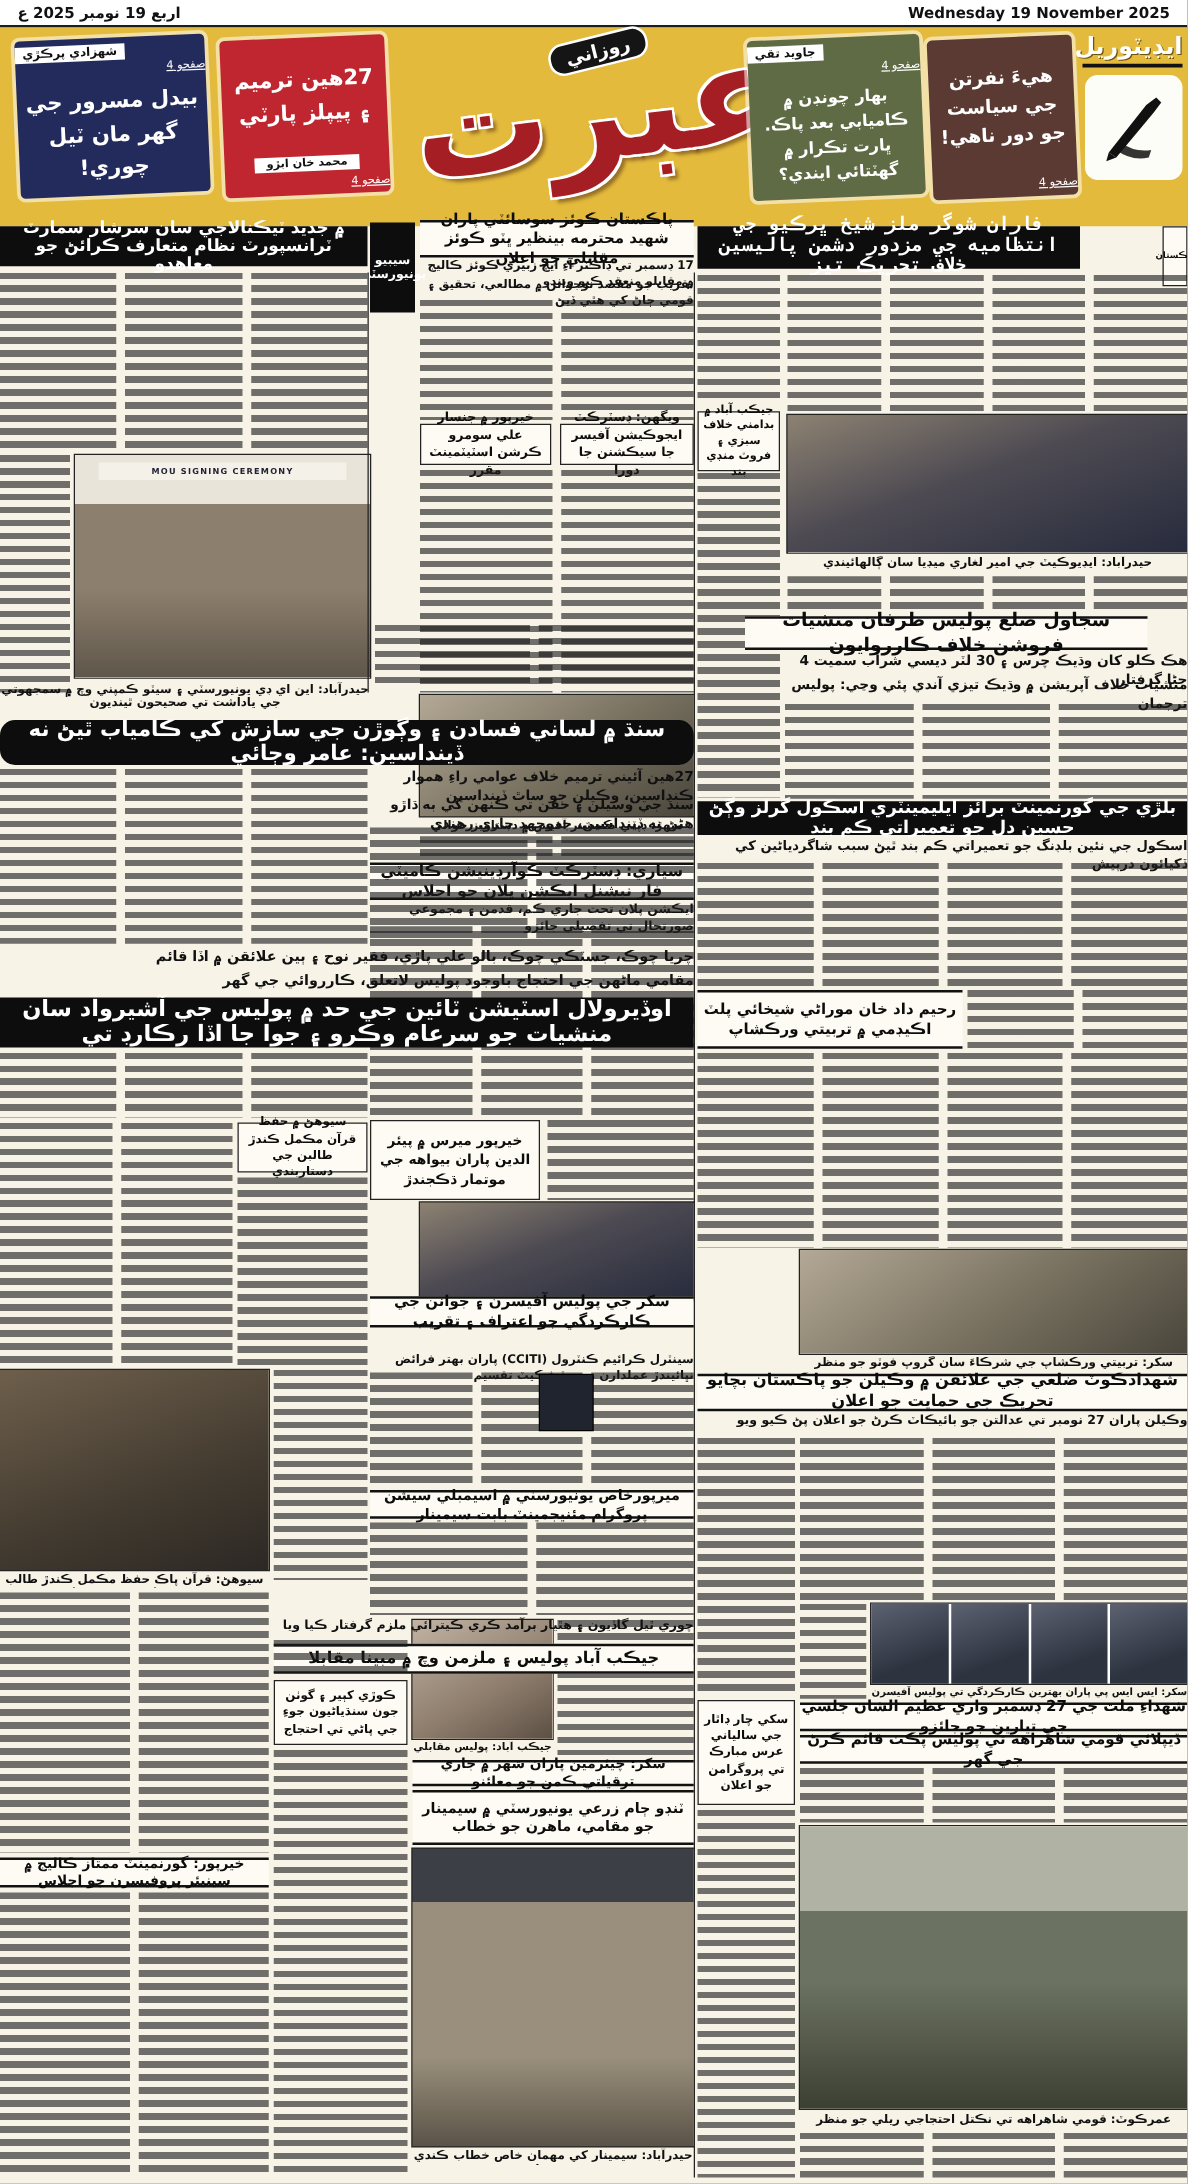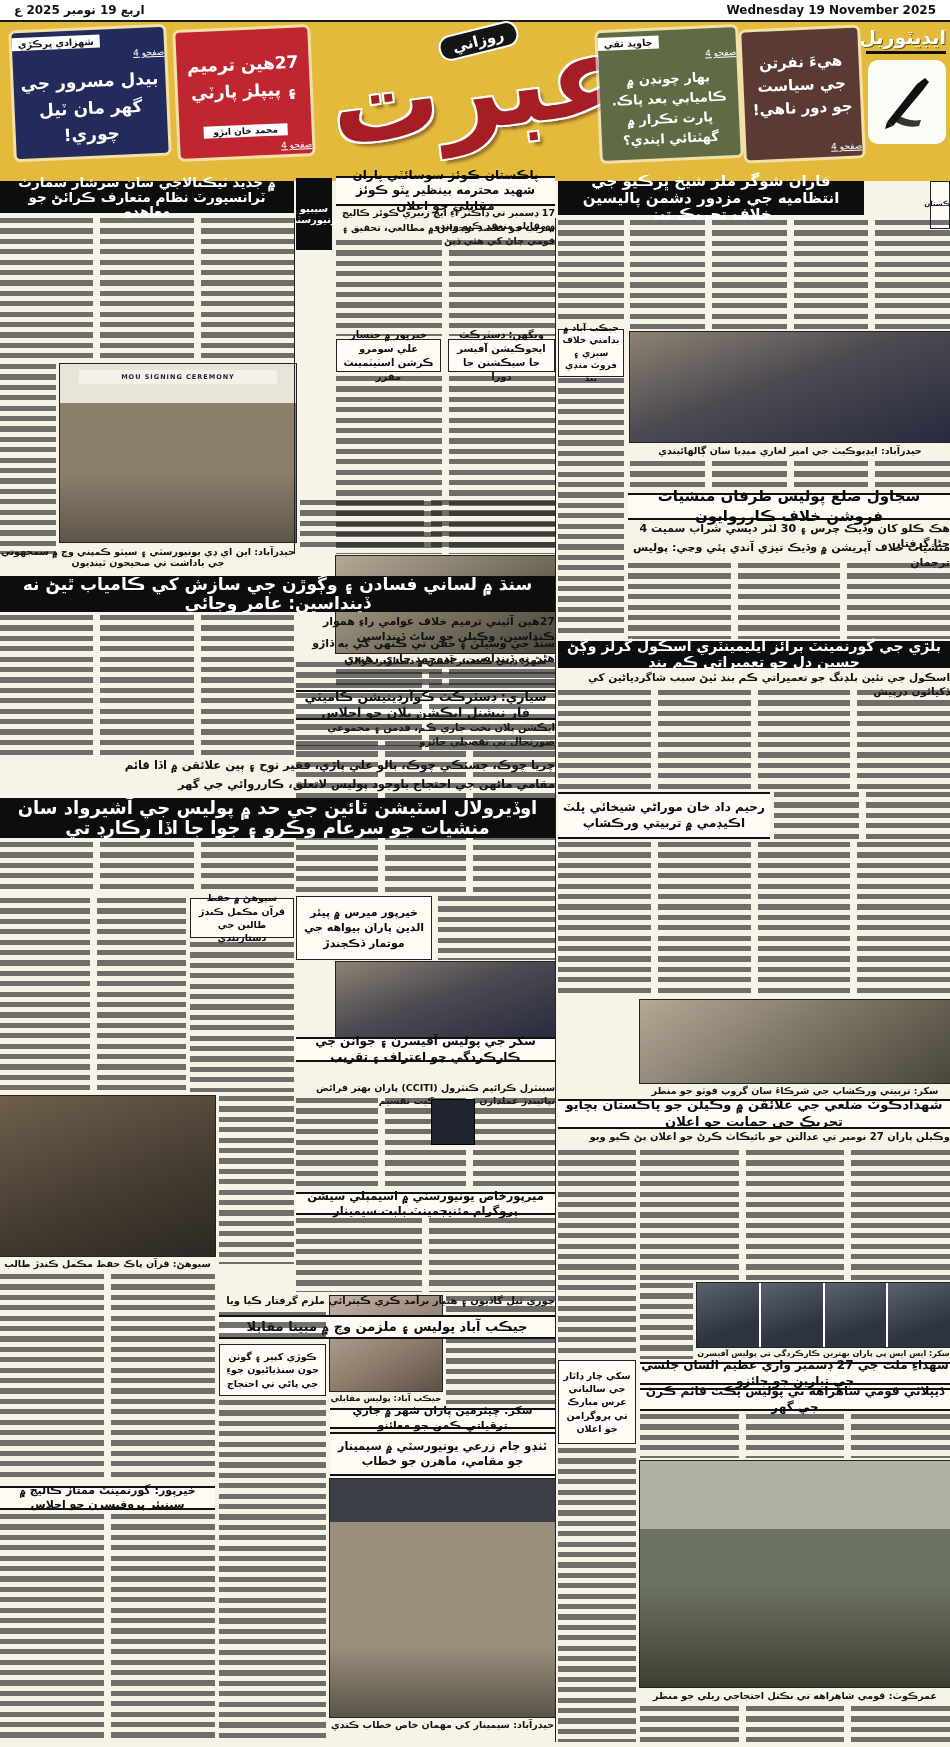--- a/index.html
+++ b/index.html
@@ -94,21 +94,21 @@
       <div class="edicon" style="width:78px;height:84px;margin-top:6px;">
         <svg width="56" height="56" viewBox="0 0 56 56">
           <path d="M8 48 L38 10 L46 4 L50 8 L44 16 L14 52 Z" fill="#111"></path>
           <path d="M8 48 L14 52 L6 55 Z" fill="#111"></path>
           <path d="M18 40 q10 8 24 6 l-2 6 q-14 3 -26 -6 Z" fill="#111" opacity=".85"></path>
         </svg>
       </div>
     </div>
   </div>
 
-  <div class="abs band" style="left:558px;top:181px;width:306px;height:34px;font-size:15px;">فاران شوگر ملز شيخ ڀرڪيو جي انتظاميه جي مزدور دشمن پاليسين خلاف تحريڪ تيز</div>
+  <div class="abs band" style="left:558px;top:181px;width:306px;height:34px;font-size:15px;font-family:Liberation Mono, monospace;">فاران شوگر ملز شيخ ڀرڪيو جي انتظاميه جي مزدور دشمن پاليسين خلاف تحريڪ تيز</div>
   <div class="abs mini" style="left:930px;top:181px;width:20px;height:48px;font-size:7px;">پاڪستان</div>
 
   <div class="abs tx" style="left:630px;top:220px;width:320px;height:110px;">
       <i></i>
       <i></i>
       <i></i>
       <i></i>
     </div>
   <div class="abs tx" style="left:558px;top:220px;width:66px;height:104px;">
       <i></i>
@@ -120,21 +120,21 @@
 
   <div class="abs ph p-meet" style="left:630px;top:332px;width:320px;height:110px;"></div>
   <div class="abs cap" style="left:630px;top:445px;width:320px;height:13px;">حيدرآباد: ايڊيوڪيٽ جي امير لغاري ميڊيا سان ڳالهائيندي</div>
   <div class="abs tx" style="left:630px;top:461px;width:320px;height:30px;">
       <i></i>
       <i></i>
       <i></i>
       <i></i>
     </div>
 
-  <div class="abs hbox" style="left:628px;top:493px;width:322px;height:27px;font-size:15px;">سجاول ضلع پوليس طرفان منشيات فروشن خلاف ڪارروايون</div>
+  <div class="abs hbox" style="left:596px;top:493px;width:322px;height:27px;font-size:15px;">سجاول ضلع پوليس طرفان منشيات فروشن خلاف ڪارروايون</div>
   <div class="abs sub" style="left:628px;top:522px;width:322px;height:19px;font-size:11px;">هڪ ڪلو کان وڌيڪ چرس ۽ 30 لٽر ديسي شراب سميت 4 ڄڻا گرفتار</div>
   <div class="abs sub" style="left:628px;top:541px;width:322px;height:19px;font-size:11px;">منشيات خلاف آپريشن ۾ وڌيڪ تيزي آندي پئي وڃي: پوليس ترجمان</div>
   <div class="abs tx" style="left:628px;top:563px;width:322px;height:76px;">
       <i></i>
       <i></i>
       <i></i>
     </div>
 
   <div class="abs band" style="left:558px;top:641px;width:392px;height:27px;font-size:14px;">بلڙي جي گورنمينٽ برائز ايليمينٽري اسڪول گرلز وڳڻ حسين دل جو تعميراتي ڪم بند</div>
   <div class="abs sub" style="left:558px;top:670px;width:392px;height:17px;font-size:10.5px;">اسڪول جي نئين بلڊنگ جو تعميراتي ڪم بند ٿيڻ سبب شاگردياڻين کي ڏکيائون درپيش</div>
@@ -282,21 +282,21 @@
 
   <div class="abs ph p-mou" style="left:60px;top:364px;width:236px;height:178px;">
     <div class="mou-banner">MOU SIGNING CEREMONY</div>
   </div>
   <div class="abs cap" style="left:0;top:546px;width:296px;height:24px;">حيدرآباد: اين اي ڊي يونيورسٽي ۽ سيٽو ڪمپني وچ ۾ سمجهوتي جي ياداشت تي صحيحون ٿينديون</div>
   <div class="abs tx" style="left:300px;top:500px;width:255px;height:52px;">
       <i></i>
       <i></i>
     </div>
 
-  <div class="abs band" style="left:0;top:576px;width:555px;height:36px;font-size:17px;">سنڌ ۾ لساني فسادن ۽ وڳوڙن جي سازش کي ڪامياب ٿيڻ نه ڏينداسين: عامر وڄائي</div>
+  <div class="abs band" style="left:0;top:576px;width:555px;height:36px;font-size:17px;border-radius:12px;">سنڌ ۾ لساني فسادن ۽ وڳوڙن جي سازش کي ڪامياب ٿيڻ نه ڏينداسين: عامر وڄائي</div>
   <div class="abs sub" style="left:296px;top:615px;width:259px;height:22px;font-size:11px;">27هين آئيني ترميم خلاف عوامي راءِ هموار ڪنداسين، وڪيلن جو ساٿ ڏينداسين</div>
   <div class="abs sub" style="left:296px;top:637px;width:259px;height:22px;font-size:11px;">سنڌ جي وسيلن ۽ حقن تي ڪنهن کي به ڌاڙو هڻڻ نه ڏينداسين، جدوجهد جاري رهندي</div>
   <div class="abs tx" style="left:0;top:615px;width:294px;height:140px;">
       <i></i>
       <i></i>
       <i></i>
     </div>
   <div class="abs tx" style="left:296px;top:662px;width:259px;height:93px;">
       <i></i>
       <i></i>

